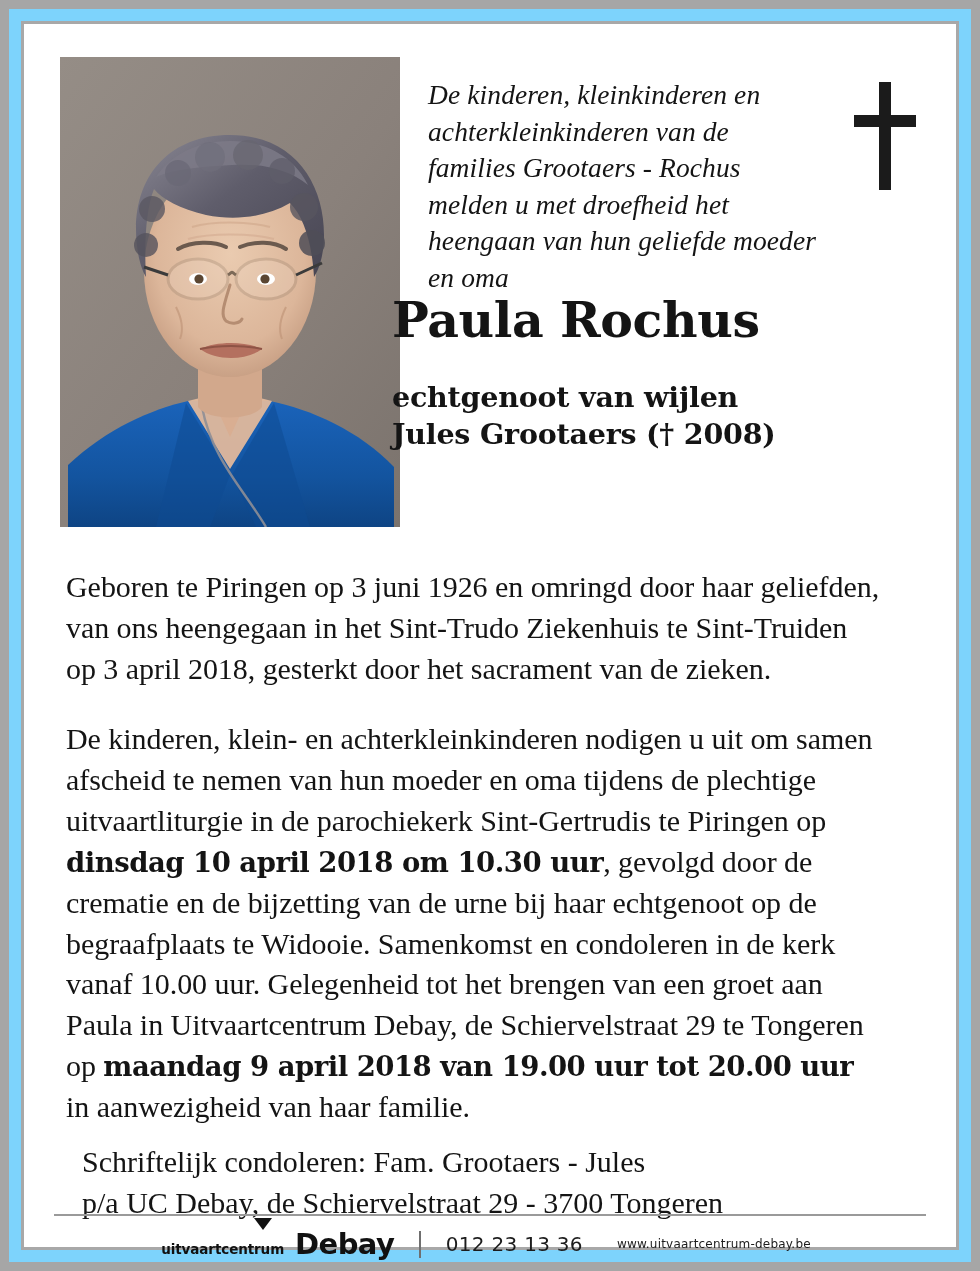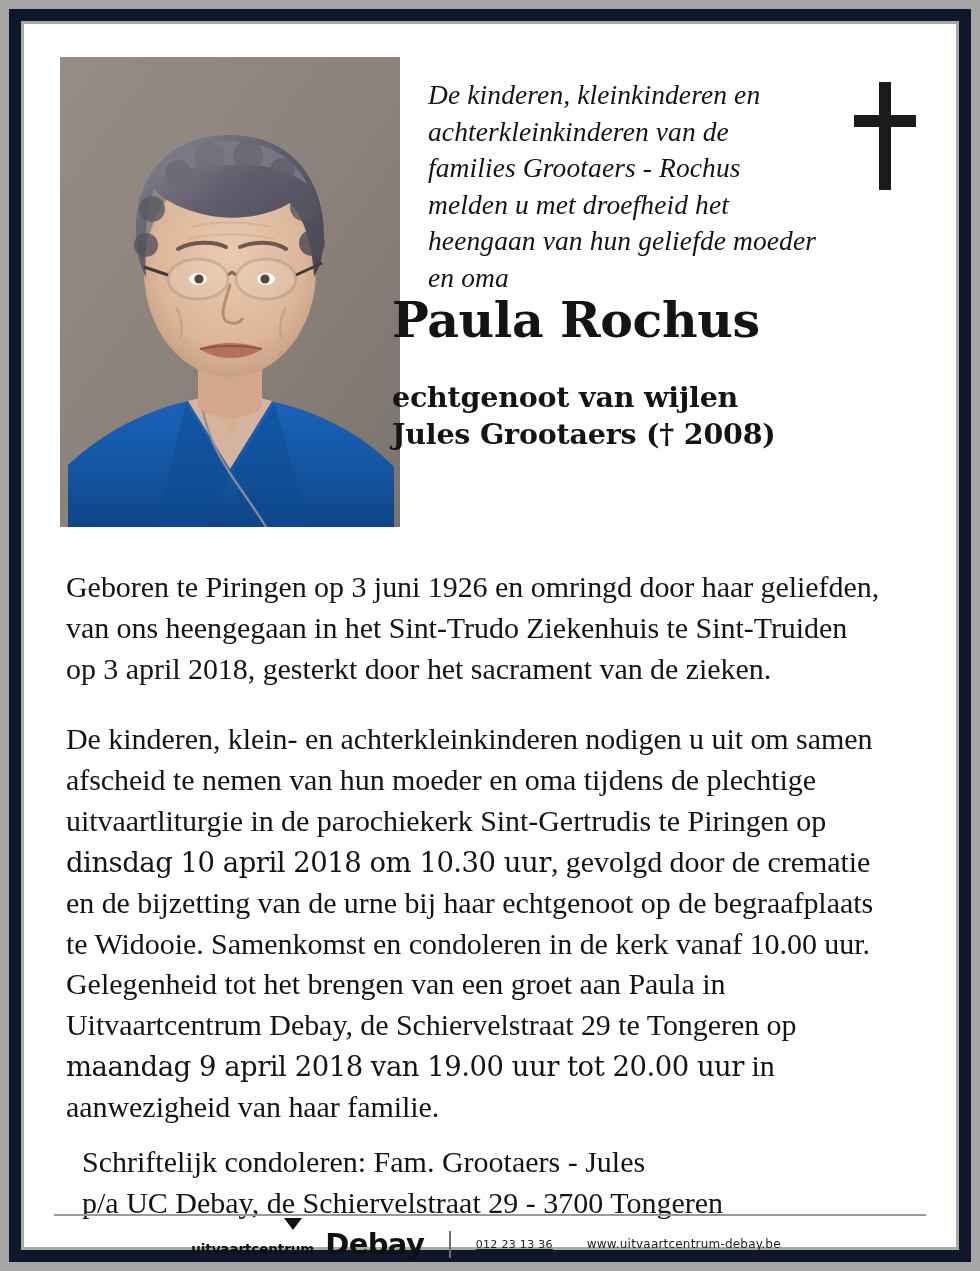--- a/index.html
+++ b/index.html
@@ -13,21 +13,21 @@
     font-family: "Liberation Serif", serif;
     -webkit-font-smoothing: antialiased;
   }
 
   
   .card {
     position: relative;
     width: 980px;
     height: 1271px;
     box-sizing: border-box;
-    background: #0f172a;
+    background: #7dd3fc;
     border: 9px solid #a6a6a6;
     overflow: hidden;
   }
   .card-inner {
     position: absolute;
     left: 12px;
     top: 12px;
     right: 12px;
     bottom: 12px;
     border: 3px solid #a8a8a8;
@@ -127,21 +127,21 @@
     left: 42px;
     top: 543px;
     width: 815px;
     font-size: 30px;
     line-height: 1.365;
     color: #141414;
     letter-spacing: -0.05px;
   }
   .body-text p { margin: 0 0 29px 0; }
   .body-text p:last-child { margin-bottom: 0; }
-  .body-text b { font-family: "DejaVu Serif", serif; font-weight: normal; font-size: 27.5px; letter-spacing: -0.5px; text-align: right; }
+  .body-text b { font-family: "DejaVu Serif", serif; font-weight: bold; font-size: 27.5px; letter-spacing: -0.5px; text-align: right; }
 
   .closing {
     position: absolute;
     left: 58px;
     top: 1118px;
     width: 860px;
     font-size: 30px;
     line-height: 1.36;
     color: #141414;
   }
@@ -194,24 +194,23 @@
     border-top: 12px solid #111111;
   }
   .brand-sep {
     width: 1.5px;
     height: 27px;
     background: #6f6f6f;
     margin: 0 13px 0 13px;
     align-self: center;
   }
   .footer-phone {
-    font-size: 11px;
+    font-size: 20px;
     color: #1c1c1c;
     letter-spacing: .3px;
-    text-decoration: underline;
   }
   .footer-web {
     font-size: 12px;
     color: #1c1c1c;
     margin-left: 22px;
     letter-spacing: .2px;
   }
 </style>
 </head>
 <body>

